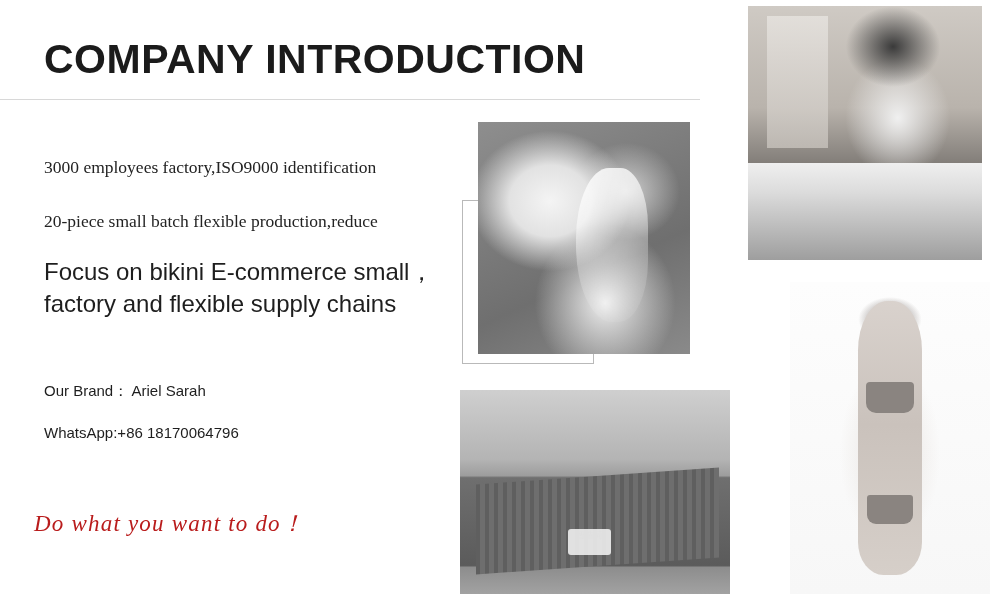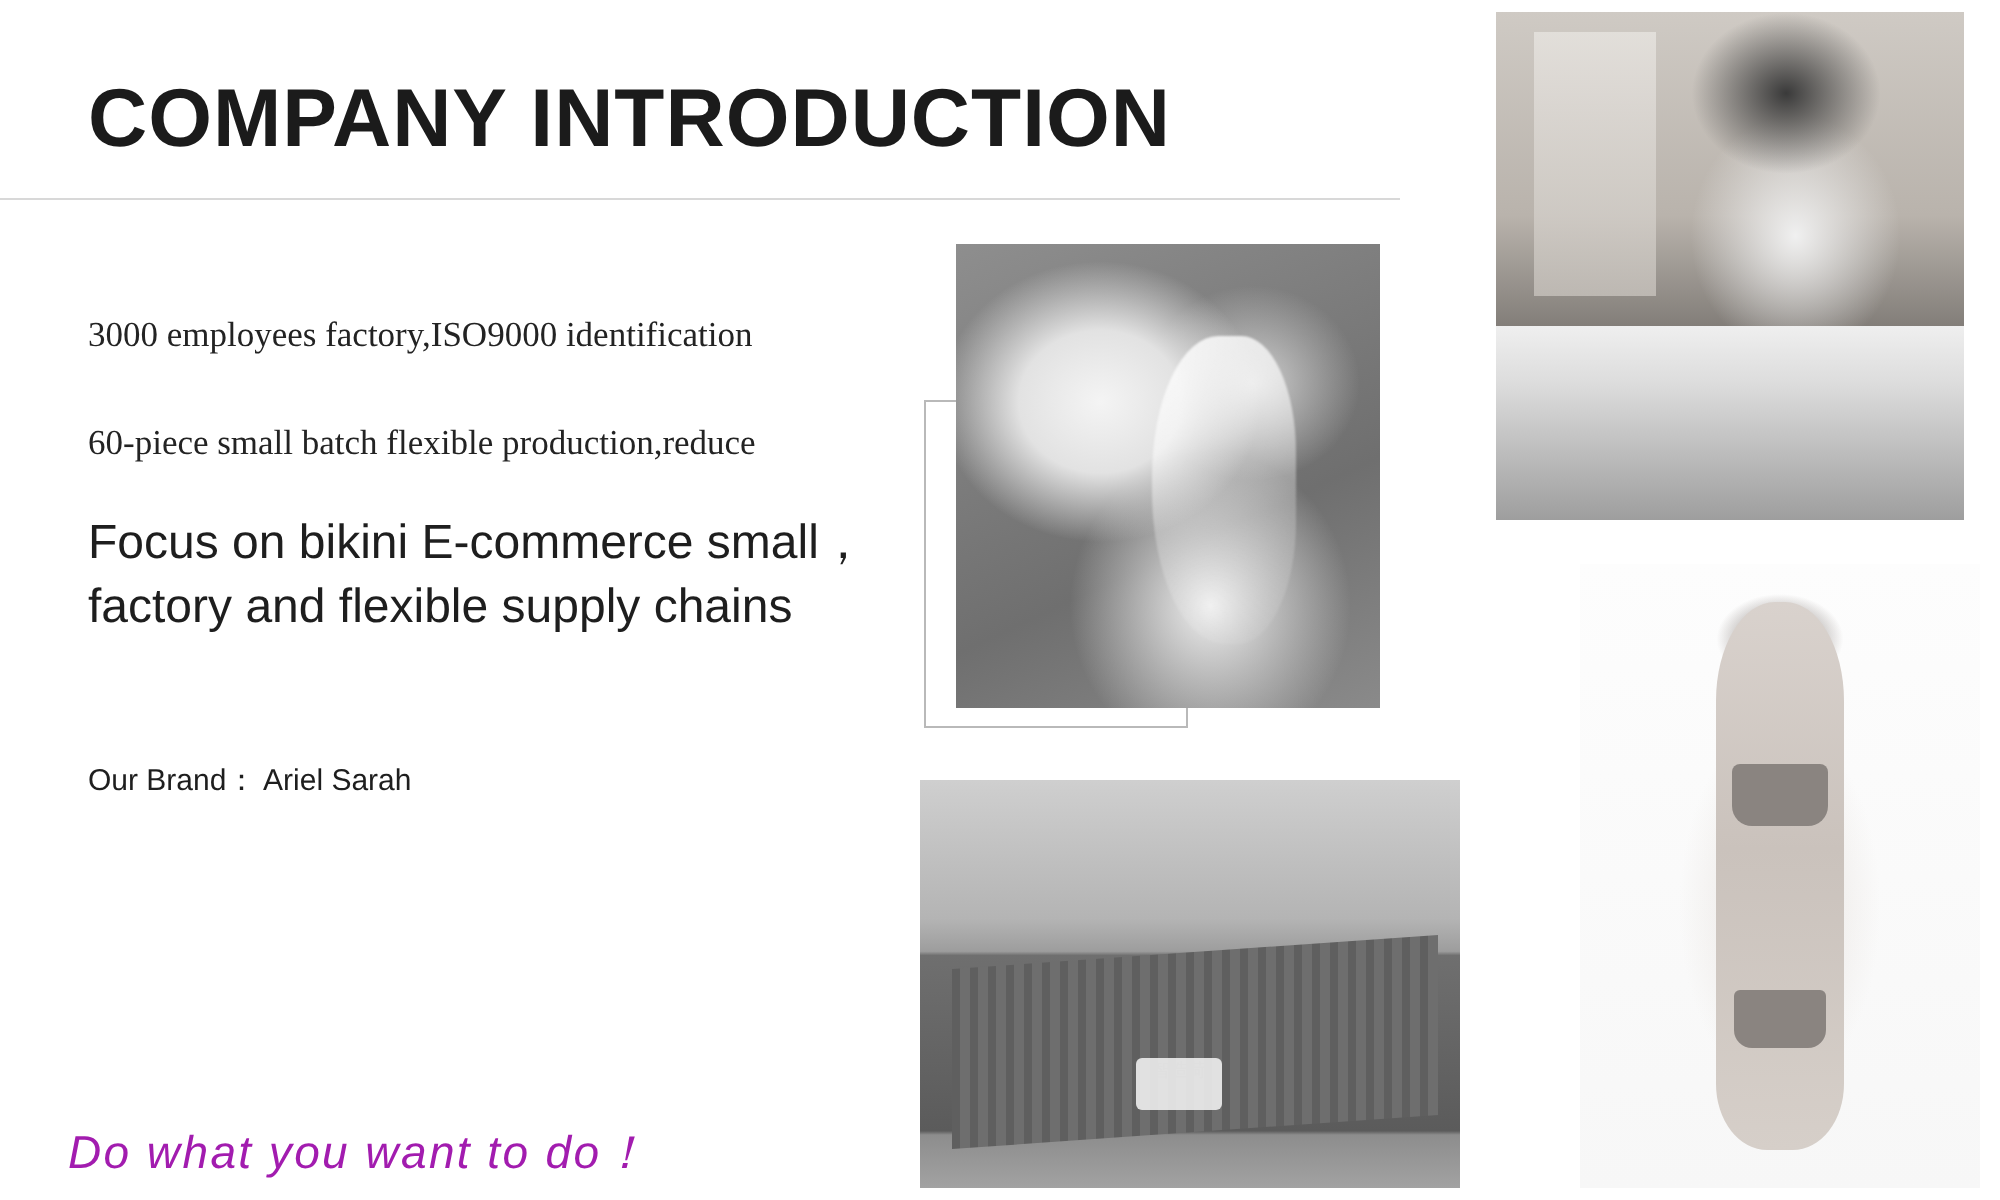--- a/index.html
+++ b/index.html
@@ -76,25 +76,25 @@
     width: 420px;
   }
   .contact .line-sans {
     font-size: 15px;
     line-height: 42px;
     color: #1e1e1e;
   }
   .tagline {
     position: absolute;
     left: 34px;
-    top: 561px;
-    font-family: Liberation Sans, sans-serif;
+    top: 508px;
+    font-family: Liberation Serif, serif;
     font-style: italic;
     font-size: 23px;
-    color: #a21caf;
+    color: #b91c1c;
     letter-spacing: 1.2px;
   }
 
   
   .frame {
     position: absolute;
     left: 462px;
     top: 200px;
     width: 130px;
     height: 162px;
@@ -246,28 +246,29 @@
 <body>
 
 <div class="page">
 
   <div class="header">
     <div class="title">COMPANY INTRODUCTION</div>
   </div>
 
   <div class="text-col">
     <div class="line-serif">3000 employees factory,ISO9000 identification</div>
-    <div class="line-serif tight">60-piece small batch flexible production,reduce</div>
+    <div class="line-serif tight">20-piece small batch flexible production,reduce</div>
     <div class="block-gap"></div>
     <div class="line-sans">Focus on bikini E-commerce small，</div>
     <div class="line-sans">factory and flexible supply chains</div>
   </div>
 
   <div class="contact">
     <div class="line-sans">Our Brand： Ariel Sarah</div>
+    <div class="line-sans">WhatsApp:+86 18170064796</div>
   </div>
 
   <div class="tagline">Do what you want to do！</div>
 
   <div class="frame"></div>
 
   <div class="photo photo-model-wrap"></div>
   <div class="photo photo-tailor"></div>
   <div class="photo photo-bikini"></div>
 

